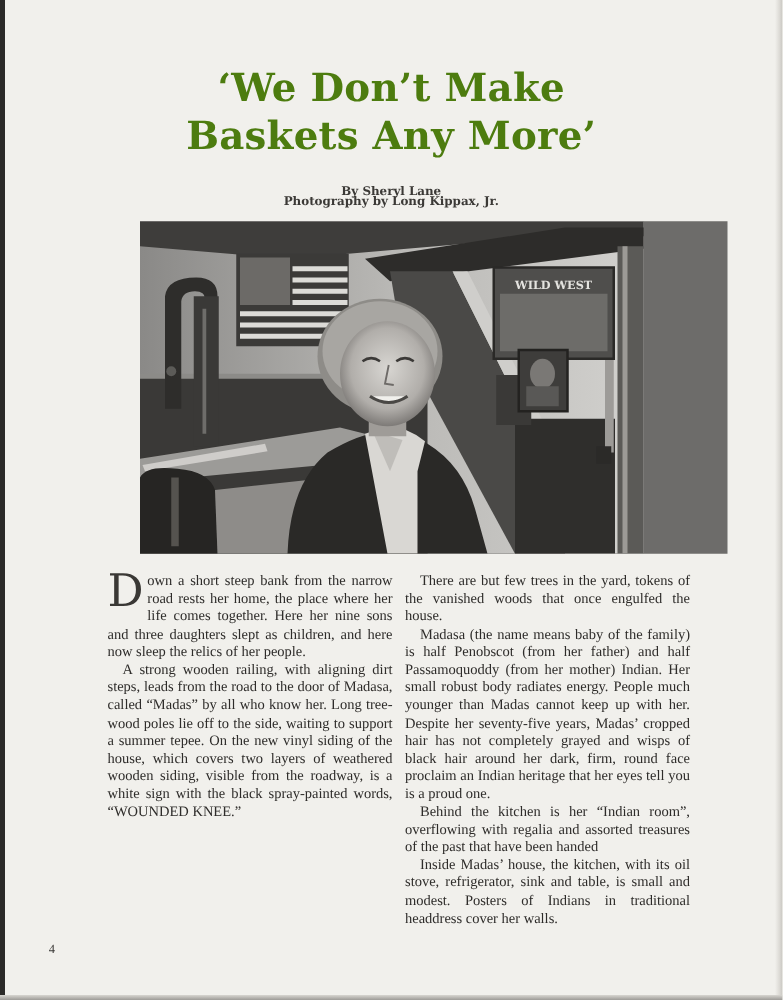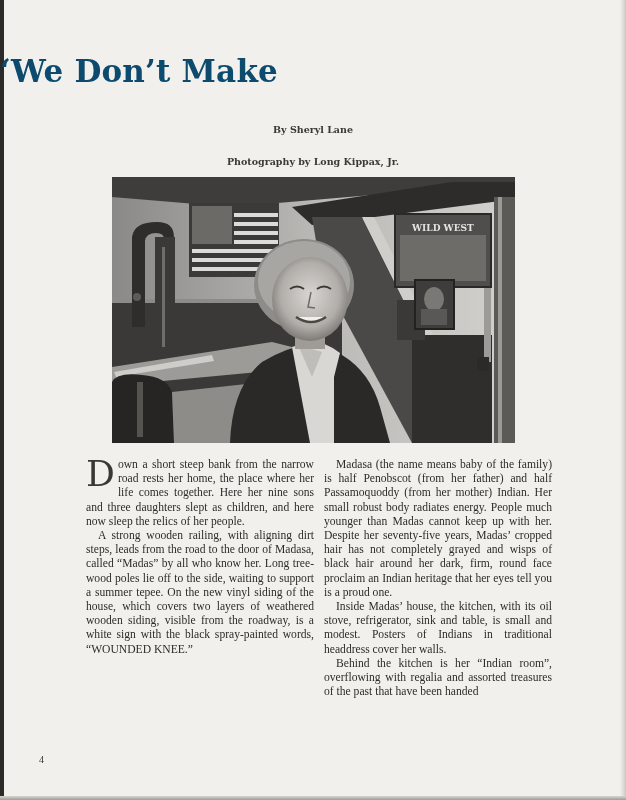--- a/index.html
+++ b/index.html
@@ -17,37 +17,37 @@
     .right-edge {
       position: absolute; right: 0; top: 0; width: 6px; height: 800px;
       background: linear-gradient(to right, #f1f0ec, #dcdad5 60%, #c9c7c2);
     }
     .bottom-edge {
       position: absolute; left: 0; bottom: 0; width: 626px; height: 4px;
       background: linear-gradient(to bottom, #d8d6d1, #9d9b97);
     }
     .title {
       position: absolute; left: 0; top: 52px; width: 626px;
-      text-align: left;
+      text-align: center;
       font-family: "DejaVu Serif", serif;
       font-weight: bold;
       font-size: 31px;
       line-height: 38px;
-      color: #0c4a6e;
+      color: #4d7c0f;
       letter-spacing: 0.2px;
     }
     .byline {
       position: absolute; left: 0; width: 626px; text-align: center;
       font-family: "DejaVu Serif", serif; font-weight: bold;
       font-size: 9.5px; color: #3b3936;
     }
-    .byline.author { top: 124px; }
+    .byline.author { top: 148px; }
 
     .photo {
-      position: absolute; left: 112px; top: 177px; width: 403px; height: 266px;
+      position: absolute; left: 112px; top: 177px; width: 470px; height: 266px;
       overflow: hidden;
       background: #6d6c6a;
     }
     .photo svg { display: block; }
 
     .col {
       position: absolute; top: 458px; width: 228px;
       font-family: "Liberation Serif", serif;
       font-size: 11.6px;
       line-height: 14.2px;
@@ -73,20 +73,21 @@
   </style>
 </head>
 <body>
 
 <div class="left-edge"></div>
 <div class="right-edge"></div>
 <div class="bottom-edge"></div>
 
 <h1 class="title">
   <span>‘We Don’t Make</span><br>
+  <span>Baskets Any More’</span>
 </h1>
 
 <div class="byline author">By Sheryl Lane</div>
 <div class="byline photo-credit photo-by" style="top:156px">Photography by Long Kippax, Jr.</div>
 
 <div class="photo" title="Black and white photo of a smiling older woman in a dark jacket standing in a kitchen, with a stovepipe, an American flag on the wall, a 'WILD WEST' poster, and a framed portrait of an Indian">
   <svg width="403" height="266" viewBox="0 0 403 266" xmlns="http://www.w3.org/2000/svg">
     <defs>
       <linearGradient id="wall" x1="0" y1="0" x2="1" y2="0">
         <stop offset="0" stop-color="#8a8987"></stop>
@@ -174,18 +175,19 @@
 </div>
 
 <div class="col left">
   <p class="first">
     <span class="dropcap">D</span><span>own a short steep bank from the narrow road rests her home, the place where her life comes together. Here her nine sons and three daughters slept as children, and here now sleep the relics of her people.</span>
   </p>
   <p>A strong wooden railing, with aligning dirt steps, leads from the road to the door of Madasa, called “Madas” by all who know her. Long tree-wood poles lie off to the side, waiting to support a summer tepee. On the new vinyl siding of the house, which covers two layers of weathered wooden siding, visible from the roadway, is a white sign with the black spray-painted words, “WOUNDED KNEE.”</p>
 </div>
 
 <div class="col right">
+  <p>There are but few trees in the yard, tokens of the vanished woods that once engulfed the house.</p>
   <p>Madasa (the name means baby of the family) is half Penobscot (from her father) and half Passamoquoddy (from her mother) Indian. Her small robust body radiates energy. People much younger than Madas cannot keep up with her. Despite her seventy-five years, Madas’ cropped hair has not completely grayed and wisps of black hair around her dark, firm, round face proclaim an Indian heritage that her eyes tell you is a proud one.</p>
+  <p>Behind the kitchen is her “Indian room”, overflowing with regalia and assorted treasures of the past that have been handed</p>
   <p>Inside Madas’ house, the kitchen, with its oil stove, refrigerator, sink and table, is small and modest. Posters of Indians in traditional headdress cover her walls.</p>
-  <p>Behind the kitchen is her “Indian room”, overflowing with regalia and assorted treasures of the past that have been handed</p>
 </div>
 
 <div class="page-num">4</div>
 
 </body></html>

